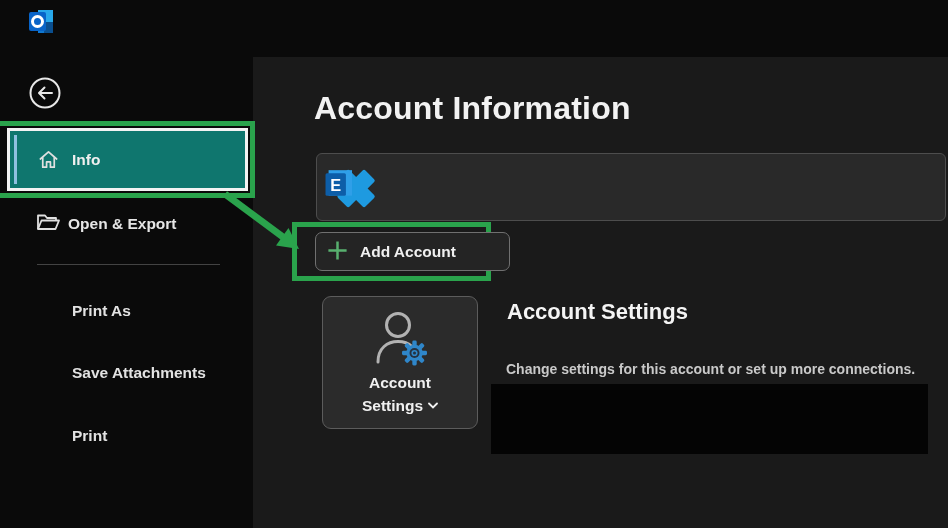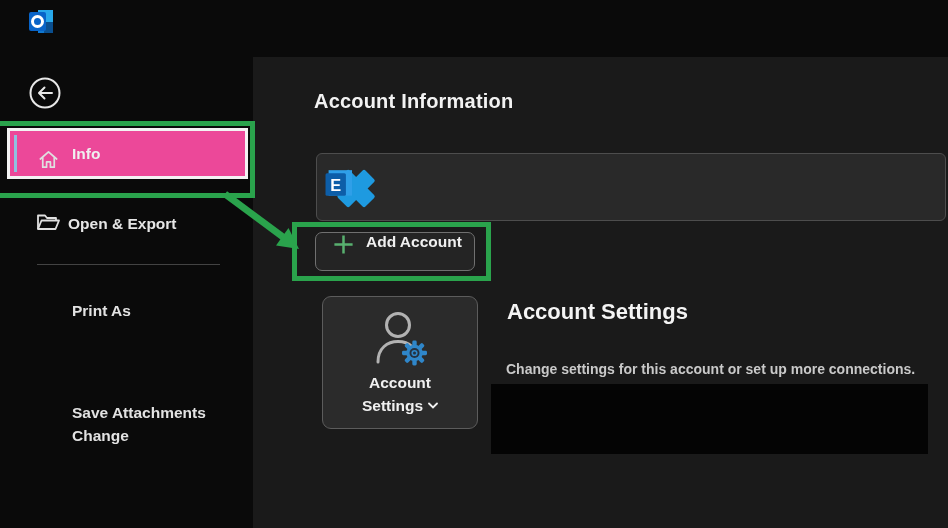--- a/index.html
+++ b/index.html
@@ -27,64 +27,64 @@
     cursor: pointer; background: transparent; border: none;
   }
   .nav-item {
     display: flex; align-items: center; gap: 7px;
     color: #e6e6e6; font-size: 15.5px; font-weight: 600;
     cursor: pointer; white-space: nowrap;
   }
   .nav-open-export { left: 35px; top: 207px; height: 34px; }
   .nav-plain { color: #e2e2e2; font-size: 15.5px; font-weight: 600; cursor: pointer; }
   .nav-save-as { left: 72px; top: 302px; }
-  .nav-save-att { left: 72px; top: 364px; margin-top: 40px; }
+  .nav-save-att { left: 72px; top: 364px; }
   .nav-print   { left: 72px; top: 427px; }
   .sidebar-divider { left: 37px; top: 264px; width: 183px; height: 1px; background: #434343; }
 
   
   .info-annotation {
     left: -6px; top: 121px; width: 261px; height: 77px;
     border: 5px solid var(--green); background: transparent;
   }
   .info-item {
-    left: 7px; top: 128px; width: 241px; height: 51px;
-    border: 3px solid #f3f3f3; background: #ec4899;
+    left: 7px; top: 128px; width: 241px; height: 63px;
+    border: 3px solid #f3f3f3; background: #0f766e;
     cursor: pointer;
   }
   .info-accent {
     left: 4px; top: 4px; bottom: 4px; width: 3px;
     background: #8fc0e0;
   }
   .info-icon { left: 27px; top: 17px; width: 23px; height: 23px; }
   .info-label {
     left: 62px; top: 50%; transform: translateY(-50%);
     font-size: 15.5px; font-weight: 600; color: #efefef;
   }
 
   
   .page-title {
     left: 314px; top: 90px;
-    font-size: 20px; font-weight: 700; color: #f2f2f2; letter-spacing: 0.2px;
+    font-size: 32px; font-weight: 700; color: #f2f2f2; letter-spacing: 0.2px;
   }
   .account-bar {
     left: 316px; top: 153px; width: 630px; height: 68px;
     background: #292929; border: 1px solid #4d4d4d; border-radius: 6px;
     cursor: pointer;
   }
   .exchange-icon { left: 8px; top: 7px; width: 52px; height: 53px; }
 
   .add-annotation {
     left: 292px; top: 222px; width: 199px; height: 59px;
     border: 5px solid var(--green); background: transparent;
   }
   .add-account-button {
-    left: 315px; top: 232px; width: 160px; height: 39px;
+    left: 315px; top: 232px; width: 195px; height: 39px;
     background: #242424; border: 1.5px solid #707070; border-radius: 7px;
-    display: flex; align-items: flex-start; gap: 11px; padding-left: 16px;
+    display: flex; align-items: center; gap: 11px; padding-left: 10px;
     cursor: pointer;
   }
   .add-account-label { font-size: 15.5px; font-weight: 700; color: #f0f0f0; }
 
   .settings-button {
     left: 322px; top: 296px; width: 156px; height: 133px;
     background: #2b2b2b; border: 1.5px solid #5c5c5c; border-radius: 9px;
     display: flex; flex-direction: column; align-items: center;
     padding-top: 12px; cursor: pointer;
   }
@@ -153,21 +153,21 @@
       <path d="M3 19 L6.5 10.5 H24 L20.5 19 Z" fill="none" stroke="#e0e0e0" stroke-width="1.8" stroke-linejoin="round"></path>
     </svg>
   </span>
   <span>Open &amp; Export</span>
 </div>
 
 <div class="abs sidebar-divider"></div>
 
 <div class="abs nav-plain nav-save-as">Print As</div>
 <div class="abs nav-plain nav-save-att">Save Attachments</div>
-<div class="abs nav-plain nav-print">Change</div>
+<div class="abs nav-plain nav-print">Print</div>
 
 <h1 class="abs page-title">Account Information</h1>
 
 <div class="abs account-bar">
   <div class="abs exchange-icon">
     <svg width="52" height="53" viewBox="0 0 50 52">
       <g transform="translate(30,27)" fill="#1e9ae0">
         <rect x="-19" y="-8" width="38" height="16" rx="2" transform="rotate(45)"></rect>
         <rect x="-19" y="-8" width="38" height="16" rx="2" transform="rotate(-45)"></rect>
       </g>

